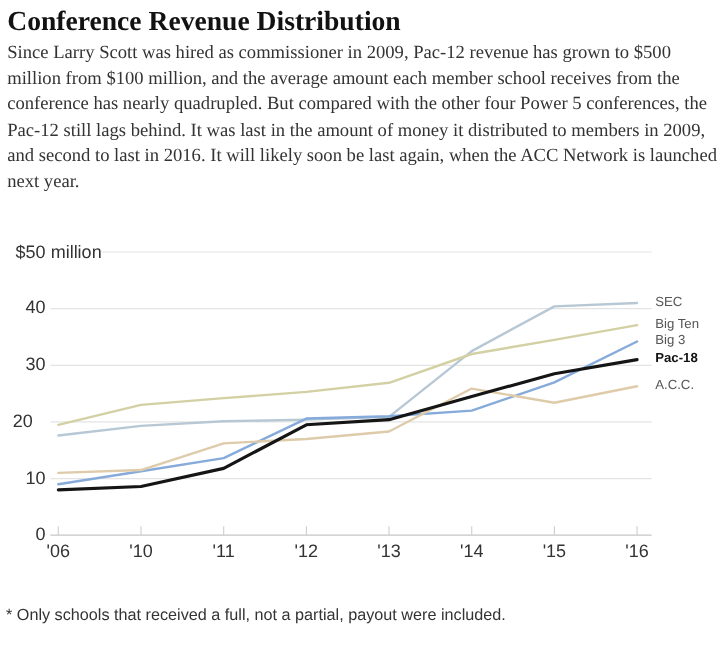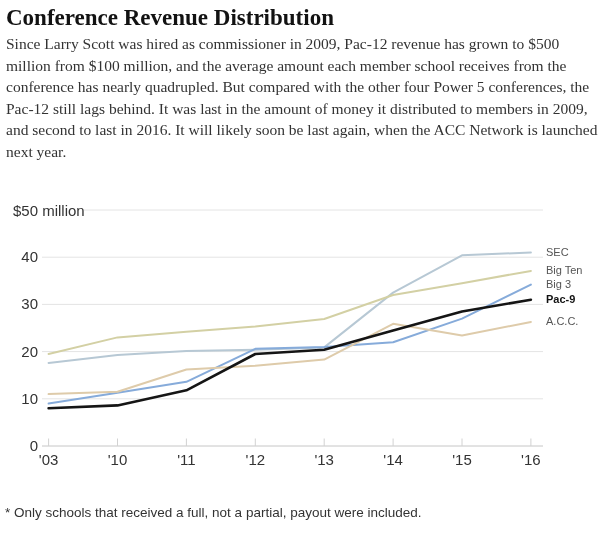--- a/index.html
+++ b/index.html
@@ -63,38 +63,38 @@
         <line x1="530.9" y1="243.5" x2="530.9" y2="251" stroke="#d2d2d2" stroke-width="1"></line>
         <polyline points="48.6,167.9 117.5,159.9 186.4,156.1 255.3,154.7 324.2,152.4 393.1,97.6 462.0,60.3 530.9,57.5" fill="none" stroke="#b7c8d4" stroke-width="2" stroke-linejoin="round" stroke-linecap="round"></polyline>
         <polyline points="48.6,159.0 117.5,142.4 186.4,136.8 255.3,131.6 324.2,124.0 393.1,100.0 462.0,88.2 530.9,75.9" fill="none" stroke="#d3d0a4" stroke-width="2" stroke-linejoin="round" stroke-linecap="round"></polyline>
         <polyline points="48.6,208.5 117.5,197.7 186.4,186.8 255.3,153.8 324.2,151.9 393.1,147.2 462.0,123.6 530.9,89.6" fill="none" stroke="#86abda" stroke-width="2" stroke-linejoin="round" stroke-linecap="round"></polyline>
         <polyline points="48.6,199.1 117.5,196.7 186.4,174.5 255.3,170.8 324.2,164.6 393.1,128.8 462.0,140.6 530.9,126.9" fill="none" stroke="#decbaa" stroke-width="2" stroke-linejoin="round" stroke-linecap="round"></polyline>
         <polyline points="48.6,213.2 117.5,210.4 186.4,195.3 255.3,159.0 324.2,154.7 393.1,135.4 462.0,116.5 530.9,104.7" fill="none" stroke="#151515" stroke-width="2.6" stroke-linejoin="round" stroke-linecap="round"></polyline>
       </svg>
     <div id="y-tick-labels">
         <div class="y-tick" style="top: 242px;">0</div>
         <div class="y-tick" style="top: 194.8px;">10</div>
-        <div class="y-tick" style="top: 147.6px;">20</div>
+        <div class="y-tick" style="top: 147.6px; text-align: center;">20</div>
         <div class="y-tick" style="top: 100.4px;">30</div>
         <div class="y-tick" style="top: 53.2px;">40</div>
       </div>
     <div id="x-tick-labels">
-        <div class="x-tick" style="left: 26.6px;">'03</div>
+        <div class="x-tick" style="left: 26.6px;">'06</div>
         <div class="x-tick" style="left: 95.5px;">'10</div>
         <div class="x-tick" style="left: 164.4px;">'11</div>
         <div class="x-tick" style="left: 233.3px;">'12</div>
         <div class="x-tick" style="left: 302.2px;">'13</div>
         <div class="x-tick" style="left: 371.1px;">'14</div>
         <div class="x-tick" style="left: 440px;">'15</div>
         <div class="x-tick" style="left: 508.9px;">'16</div>
       </div>
     <div>
       <span class="legend-label" style="top: 46.5px;">SEC</span>
       <span class="legend-label" style="top: 64.9px;">Big Ten</span>
       <span class="legend-label" style="top: 78.6px;">Big 3</span>
-      <span class="legend-label bold" style="top: 93.7px;">Pac-9</span>
+      <span class="legend-label bold" style="top: 93.7px;">Pac-18</span>
       <span class="legend-label" style="top: 115.9px;">A.C.C.</span>
     </div>
   </div>
 
   <div class="footnote-line">* Only schools that received a full, not a partial, payout were included.</div>
 
 </div>
 
 </body></html>

